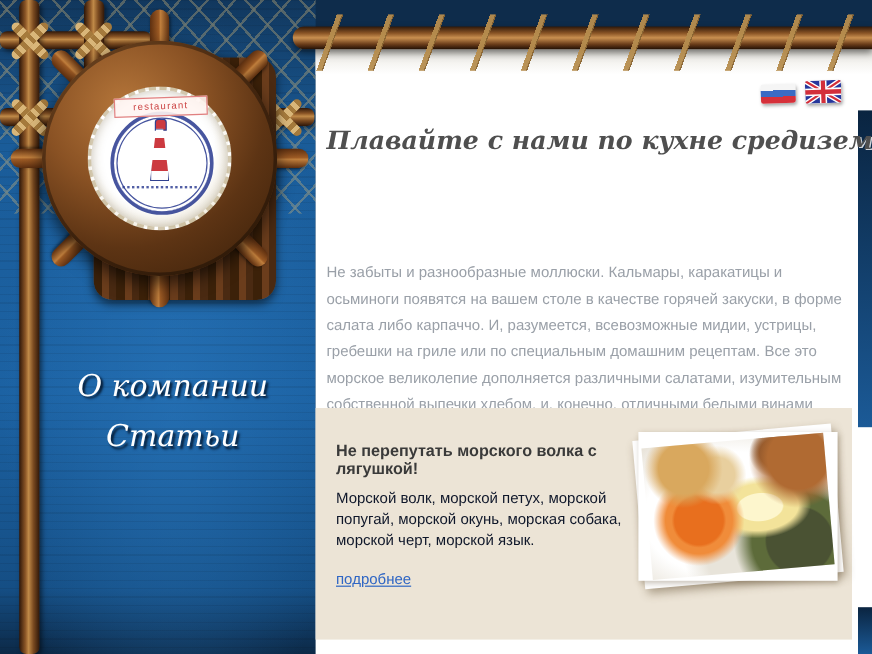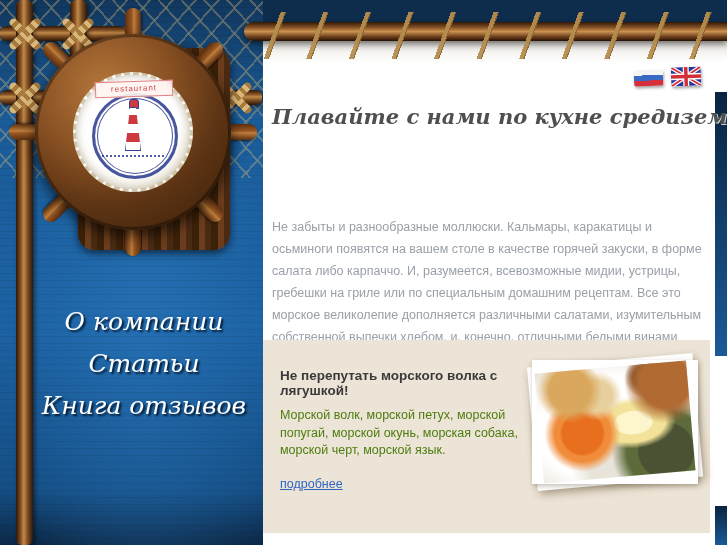--- a/index.html
+++ b/index.html
@@ -103,21 +103,21 @@
     radial-gradient(circle at 22% 18%, #d9a85e 0 14%, transparent 22%),
     radial-gradient(circle at 40% 25%, #e8cf9e 0 12%, transparent 20%),
     radial-gradient(circle at 85% 18%, #b06a32 0 16%, transparent 26%),
     radial-gradient(circle at 72% 12%, #7a4a28 0 8%, transparent 14%),
     radial-gradient(circle at 28% 58%, #e86f1e 0 16%, #f08c3a 18% 22%, transparent 30%),
     radial-gradient(ellipse at 62% 52%, #fdf6cd 0 14%, #f3e39a 15% 24%, transparent 32%),
     radial-gradient(circle at 82% 80%, #4a5233 0 18%, #5d6b3a 19% 26%, transparent 36%),
     radial-gradient(circle at 55% 85%, #e8e4da 0 30%, transparent 45%),
     radial-gradient(ellipse at 45% 55%, #ffffff 0 60%, #e9e4da 90%);}
   .card-title{font-size:13.5px;font-weight:bold;color:#3a3a3a;margin:0 0 9px 0;}
-  .card-text{font-size:12.5px;line-height:17.5px;color:#4d7c0f;margin:0 0 14px 0;}
+  .card-text{font-size:12.5px;line-height:17.5px;color:#0f172a;margin:0 0 14px 0;}
   .card-link{display:inline-block;margin-top:2px;font-size:12.5px;color:#2f66c4;text-decoration:underline;}
 </style>
 </head>
 <body>
 
 <div id="stage">
 
   <div class="sidebar">
     <div class="sidebar-tex"></div>
     <div class="rope-net"></div>
@@ -165,21 +165,20 @@
         <div class="ribbon">restaurant</div>
         <div class="lh-top"></div>
         <div class="lh-tower"></div>
         <div class="lh-ground"></div>
       </div>
     </div>
 
     <nav class="menu">
       <a href="#">О компании</a>
       <a href="#">Статьи</a>
-      <a href="#">Книга отзывов</a>
     </nav>
   </div>
 
   <div class="sail"></div>
   <div class="edge-strip s1"></div>
   <div class="edge-strip s2"></div>
   <div class="boom"></div>
   <div class="boom-ropes"></div>
 
   <a href="#" class="flag flag-ru" title=""></a>

